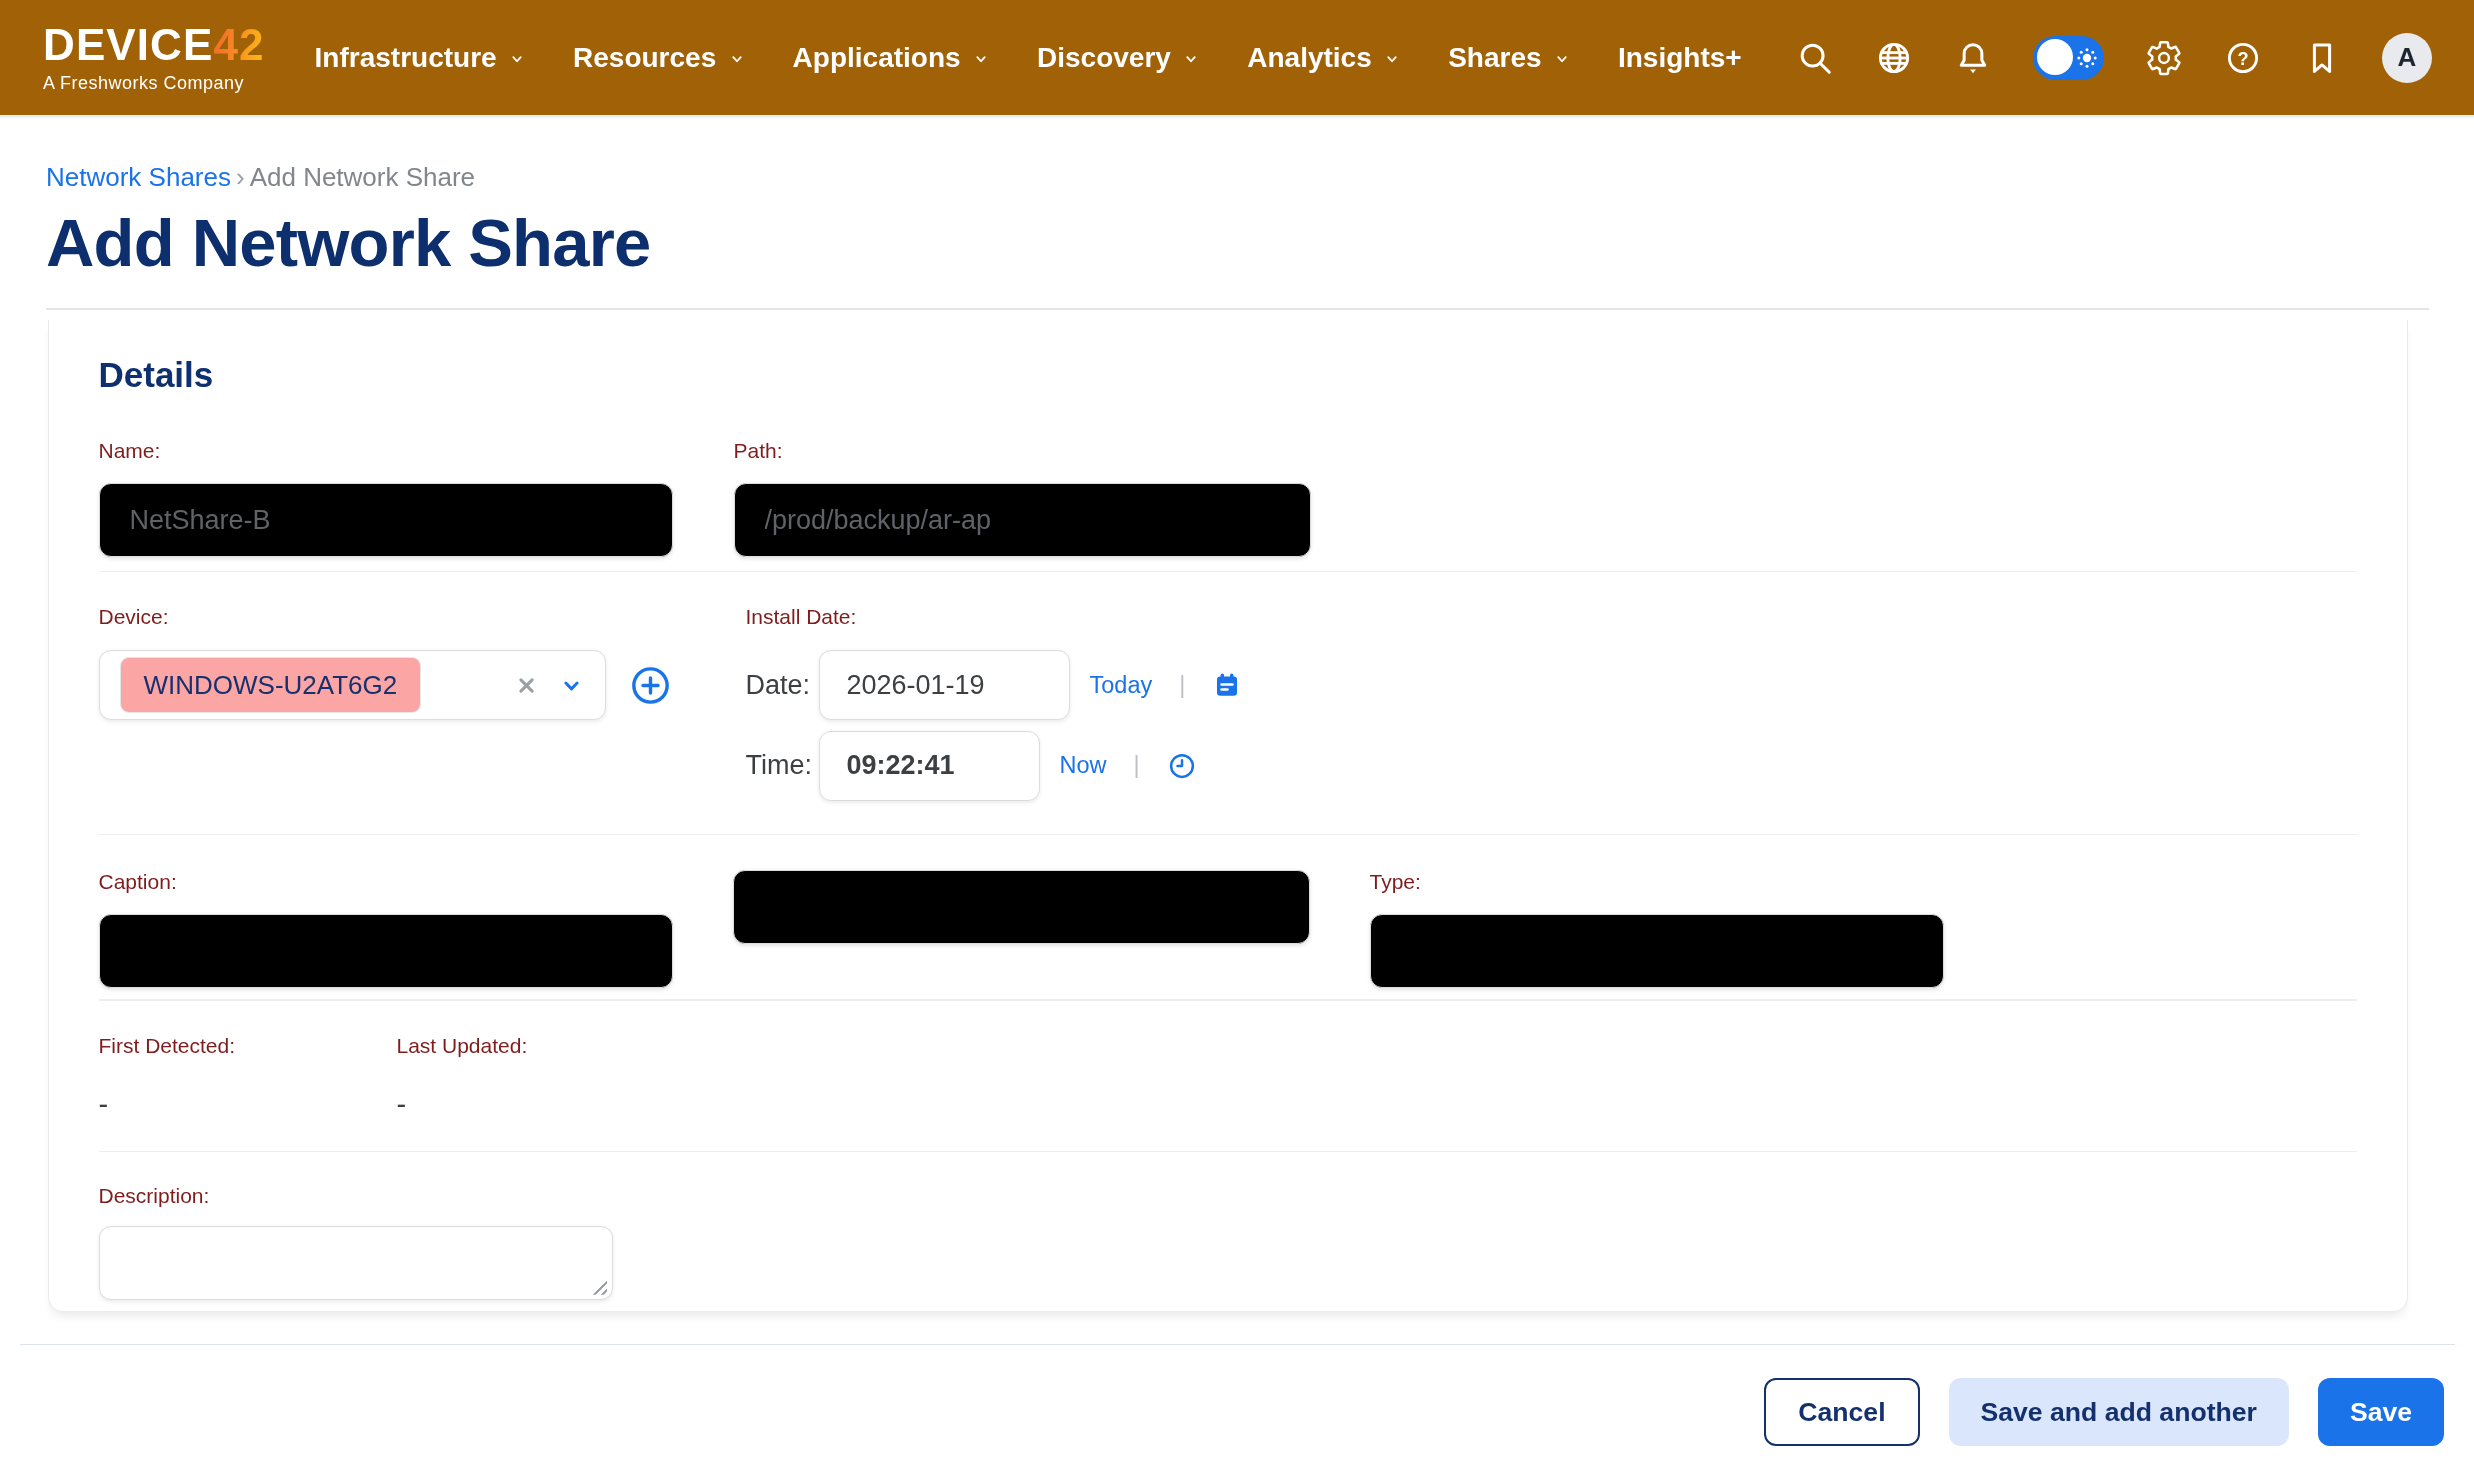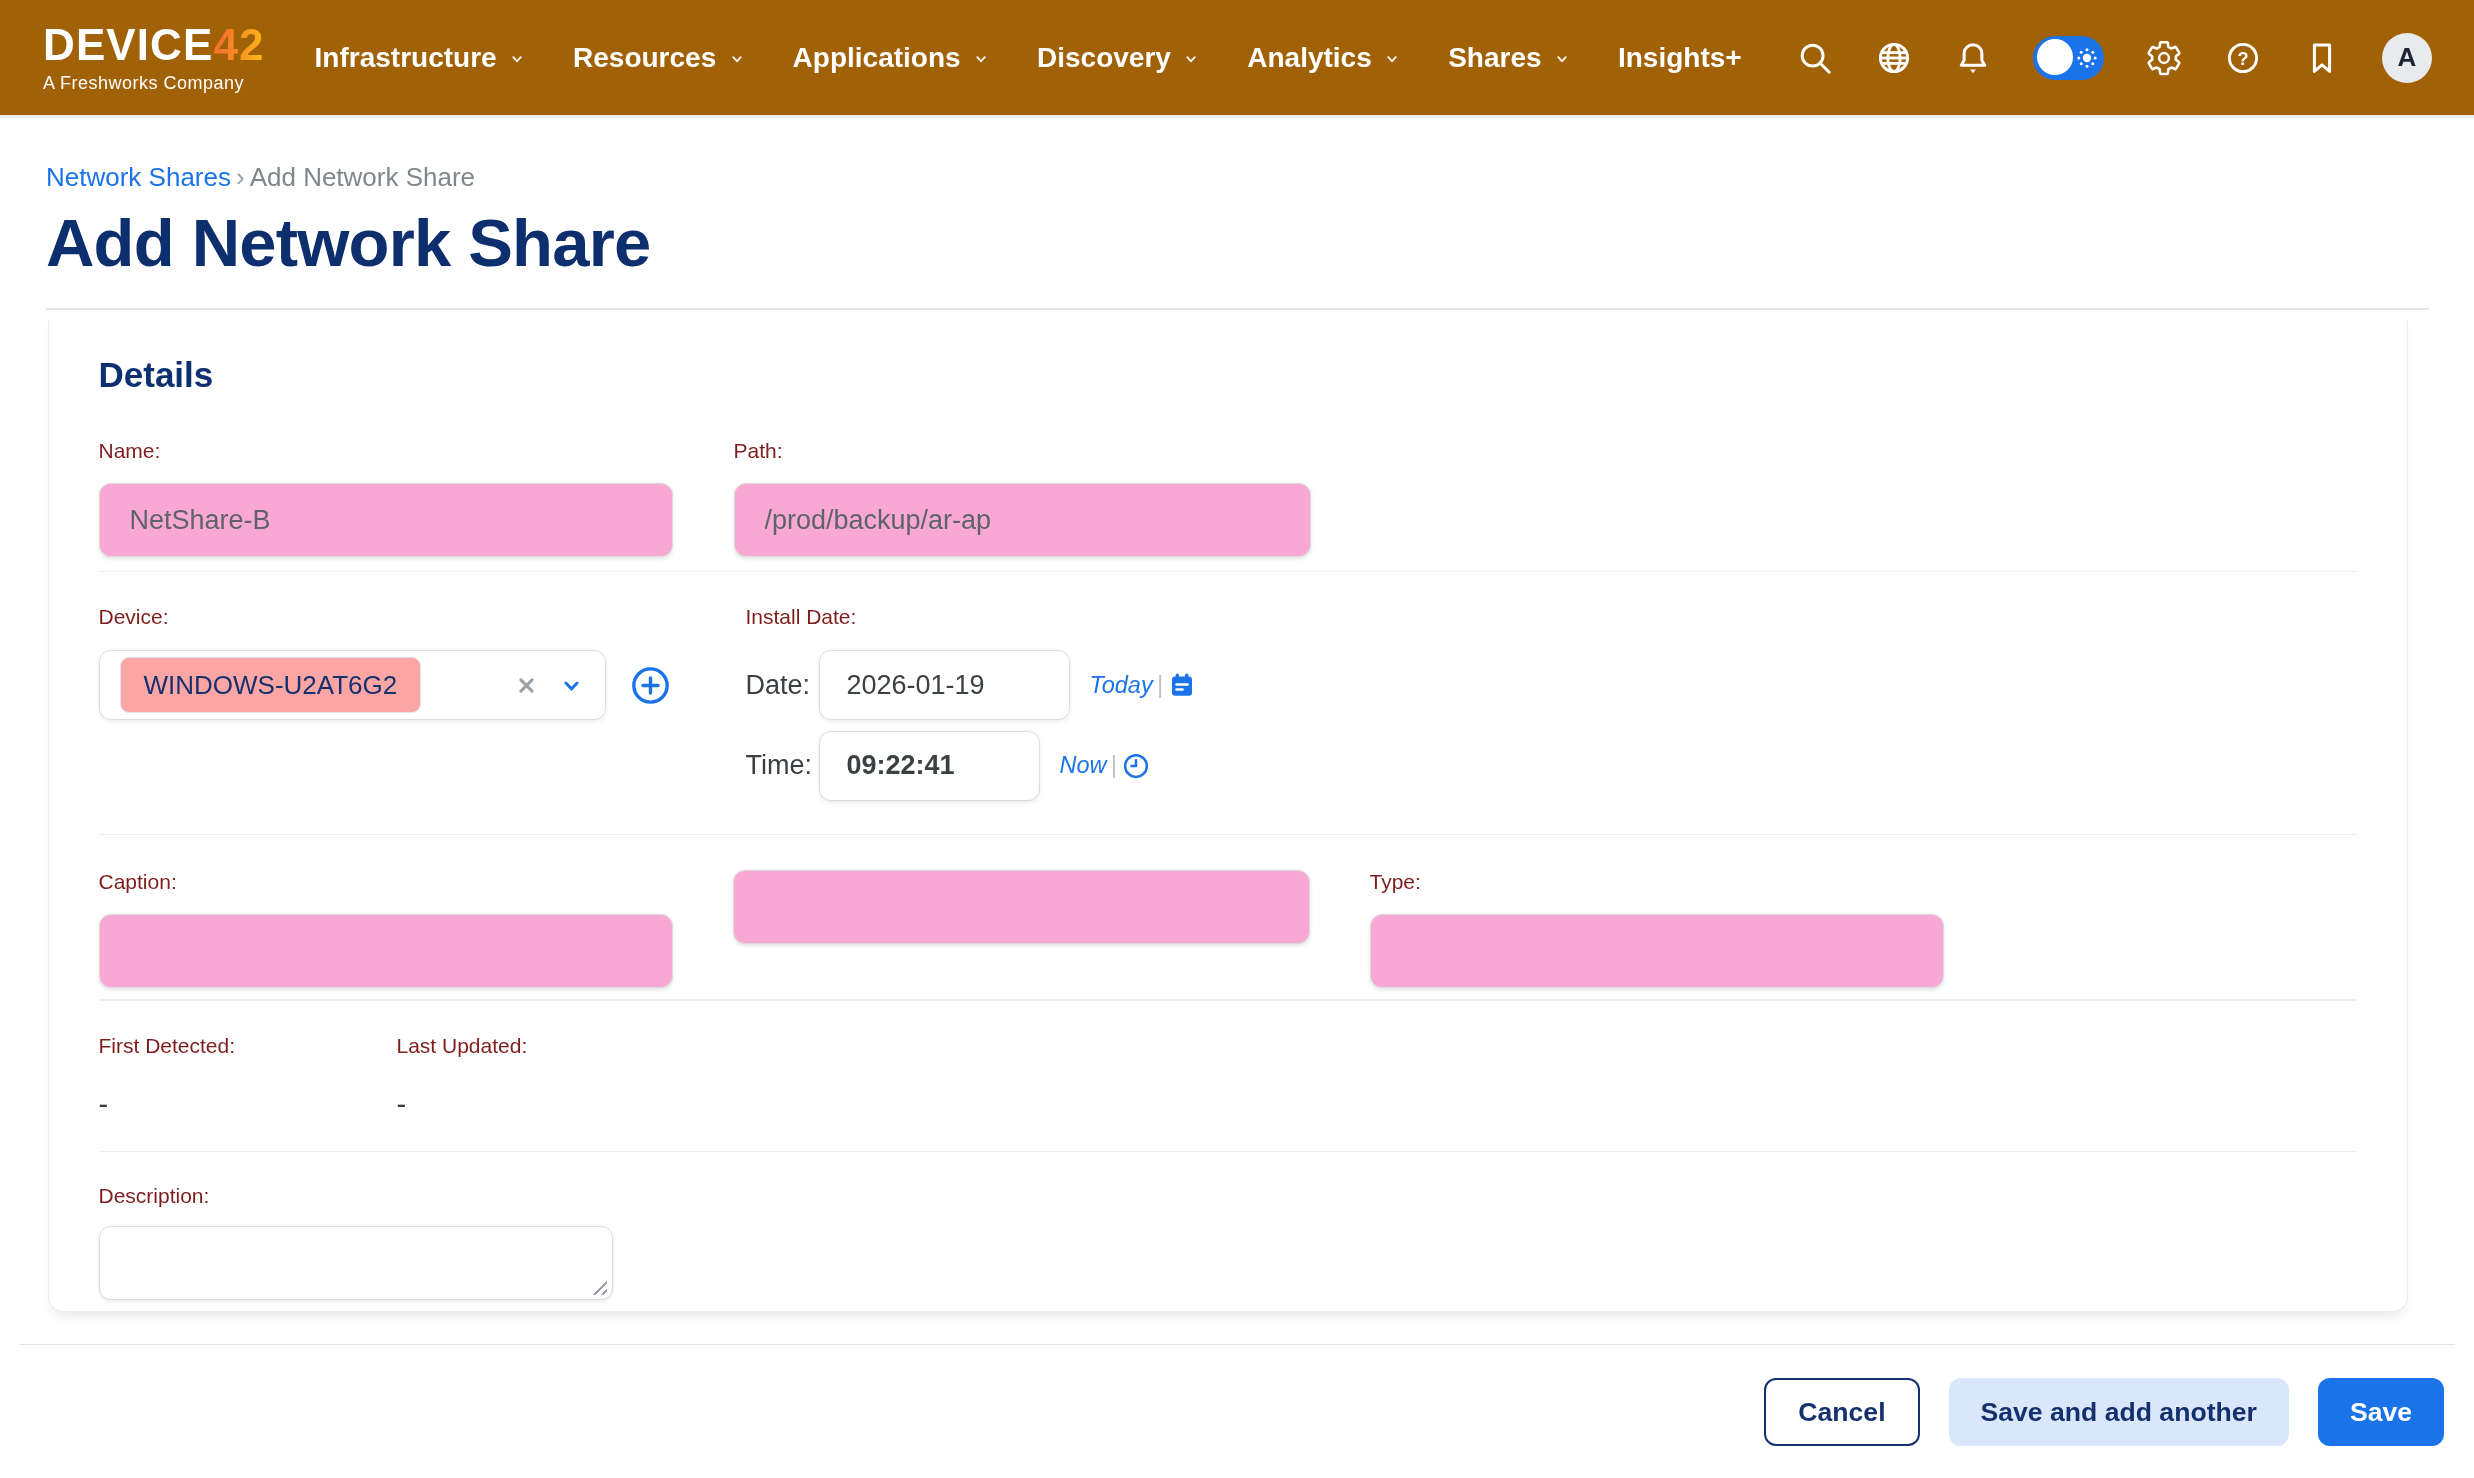--- a/index.html
+++ b/index.html
@@ -63,21 +63,21 @@
 
   .flabel { display:block; font-size:21px; color:#7f1d1d; }
   .frow { display:flex; }
   .row-1 { gap:61px; margin-top:44px; }
   .col-756 { width:574px; }
   .col-760 { width:577px; }
   .row-1 .flabel, .row-3 .flabel { margin-bottom:20px; }
 
   .text-input {
     width:100%; height:74px; border:1.5px solid #dadce0; border-radius:12px;
-    box-shadow:0 1.5px 3.8px rgba(60,64,67,.14); background:#f9a8d4;
+    box-shadow:0 1.5px 3.8px rgba(60,64,67,.14); background:#000000;
     font-family:inherit; font-size:27px; color:#5f6368; padding:0 30px; outline:none;
   }
 
   .hr { height:1.5px; background:#eceef1; margin-top:13.7px; }
 
   
   .row-2 { margin-top:33px; }
   .device-col { width:647px; }
   .device-line { display:flex; align-items:center; margin-top:21px; }
   .select-box {
@@ -97,21 +97,21 @@
   .dt-row { display:flex; align-items:center; margin-top:21px; }
   .dt-row + .dt-row { margin-top:10.6px; }
   .dt-label { font-size:27px; color:#3c4043; width:73px; flex:0 0 73px; }
   .dt-input {
     height:70px; border:1.5px solid #dadce0; border-radius:12px;
     box-shadow:0 1.5px 3.8px rgba(60,64,67,.10); background:#fff;
     font-family:inherit; font-size:27px; color:#3c4043; padding:0 27px; outline:none;
   }
   .dt-input.date { width:251px; }
   .dt-input.time { width:221px;font-weight:bold; }
-  .quick { display:flex; align-items:center; gap:4px; margin-left:20px;font-style:italic; }
+  .quick { display:flex; align-items:center; gap:27px; margin-left:20px; }
   .quick-link { font-size:23.5px; color:#1a73e8; cursor:pointer; text-decoration:none; }
   .pipe { font-size:23.5px; color:#bdc1c6; }
   .quick svg { width:30px; height:30px; display:block; cursor:pointer; }
 
   
   .row-3 { gap:60px; margin-top:35px; }
   .hr.tight { margin-top:10.6px; }
 
   
   .row-4 { margin-top:33px; }

